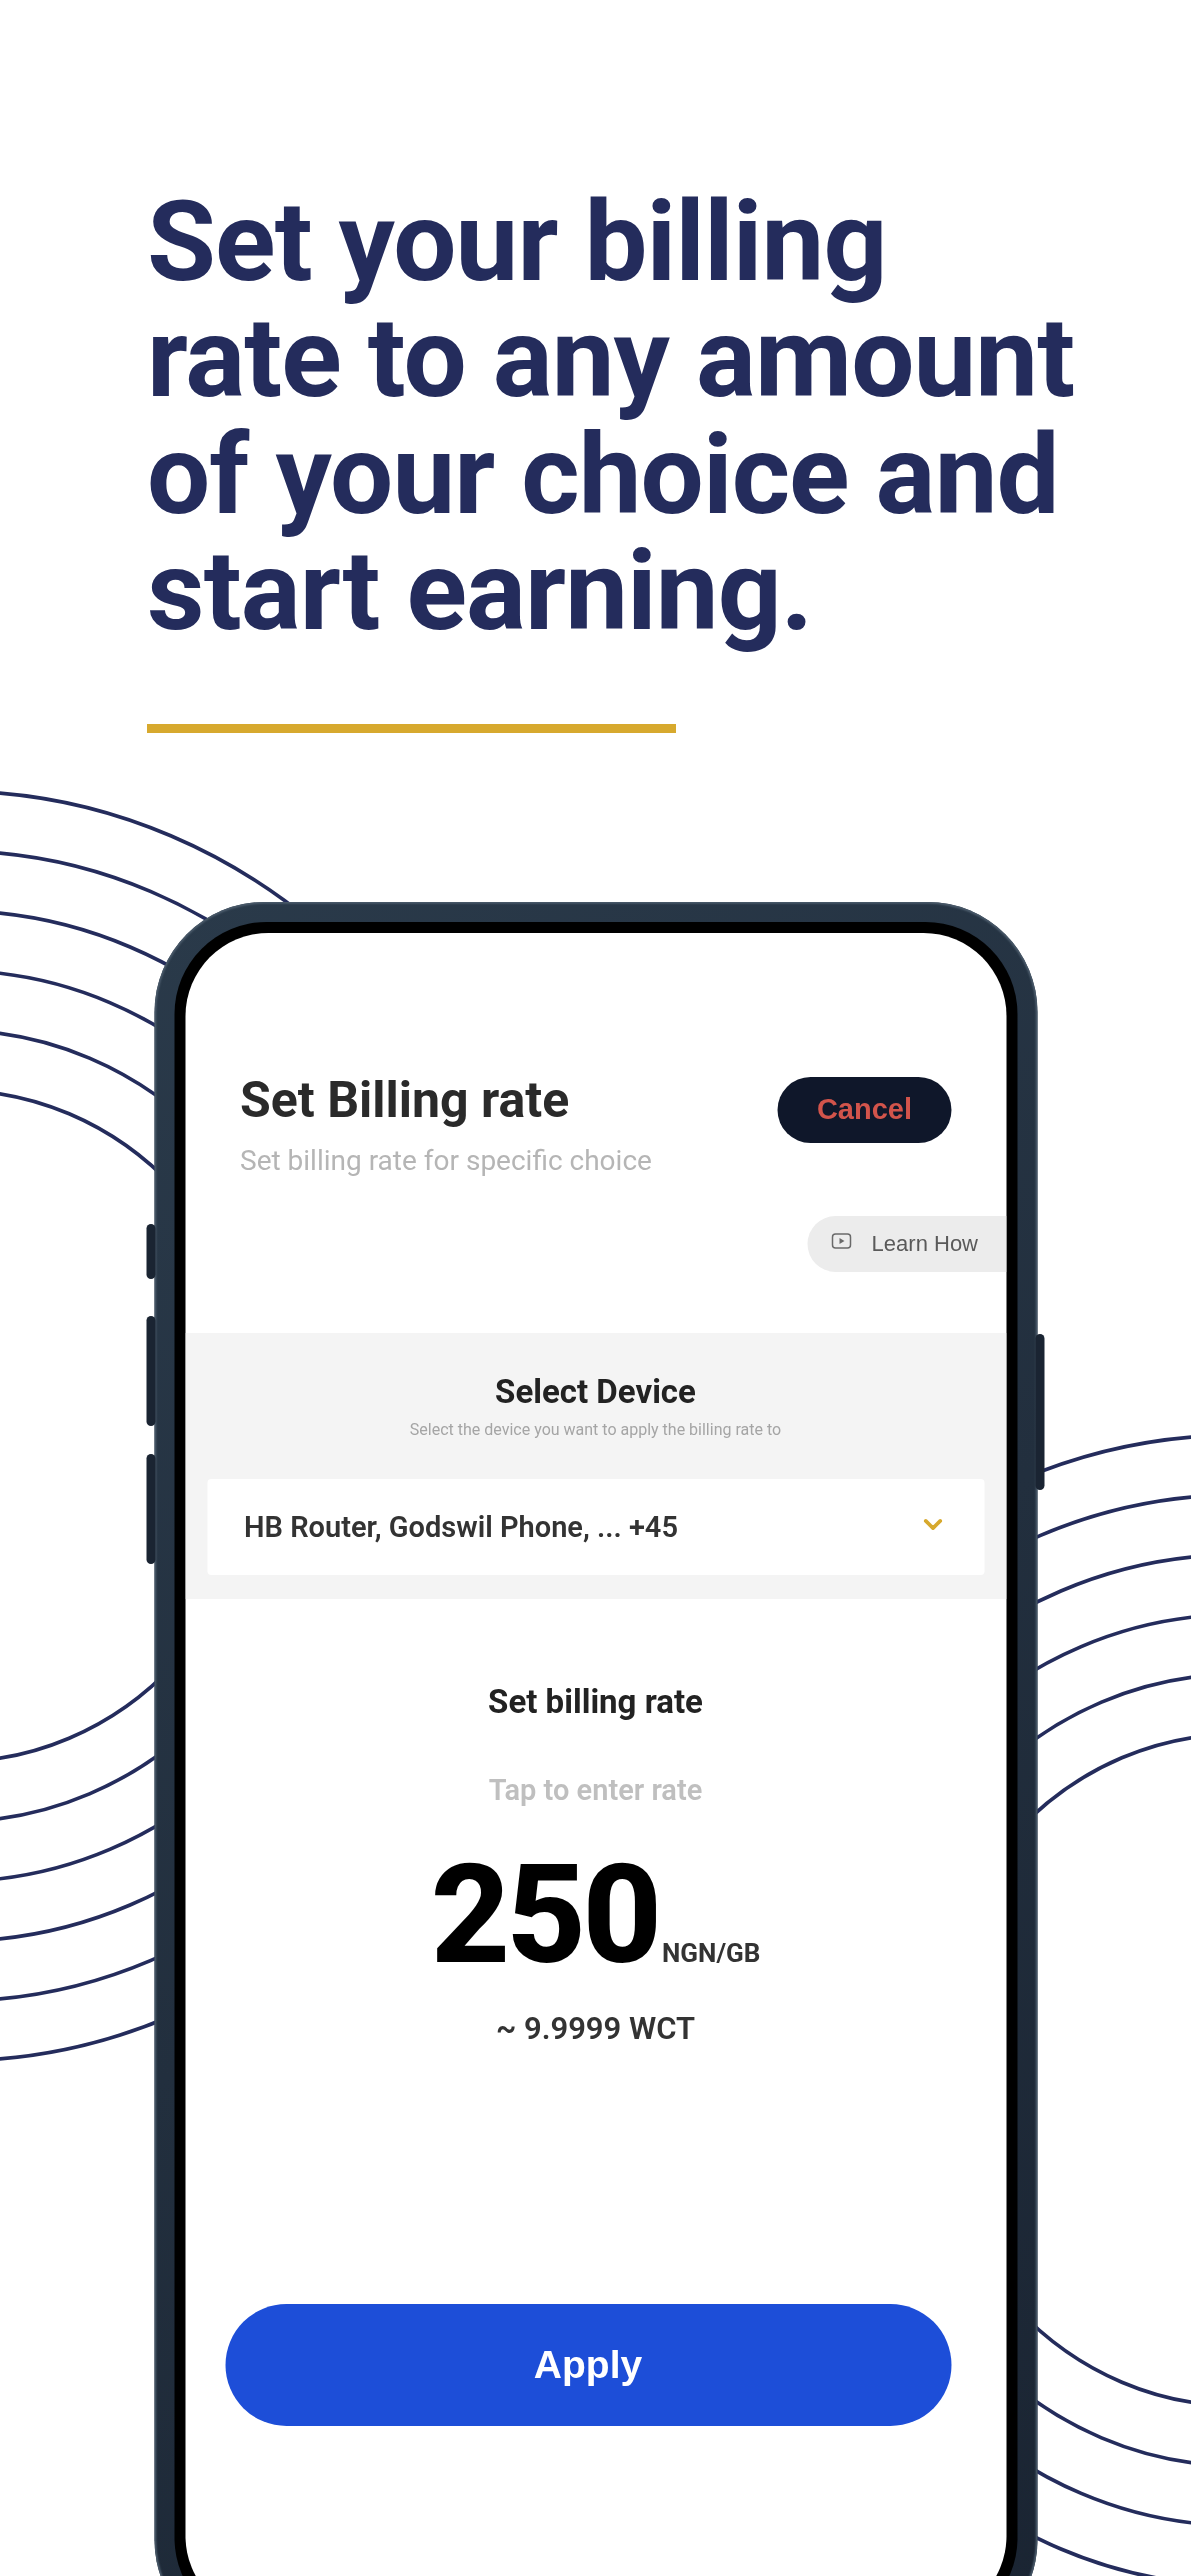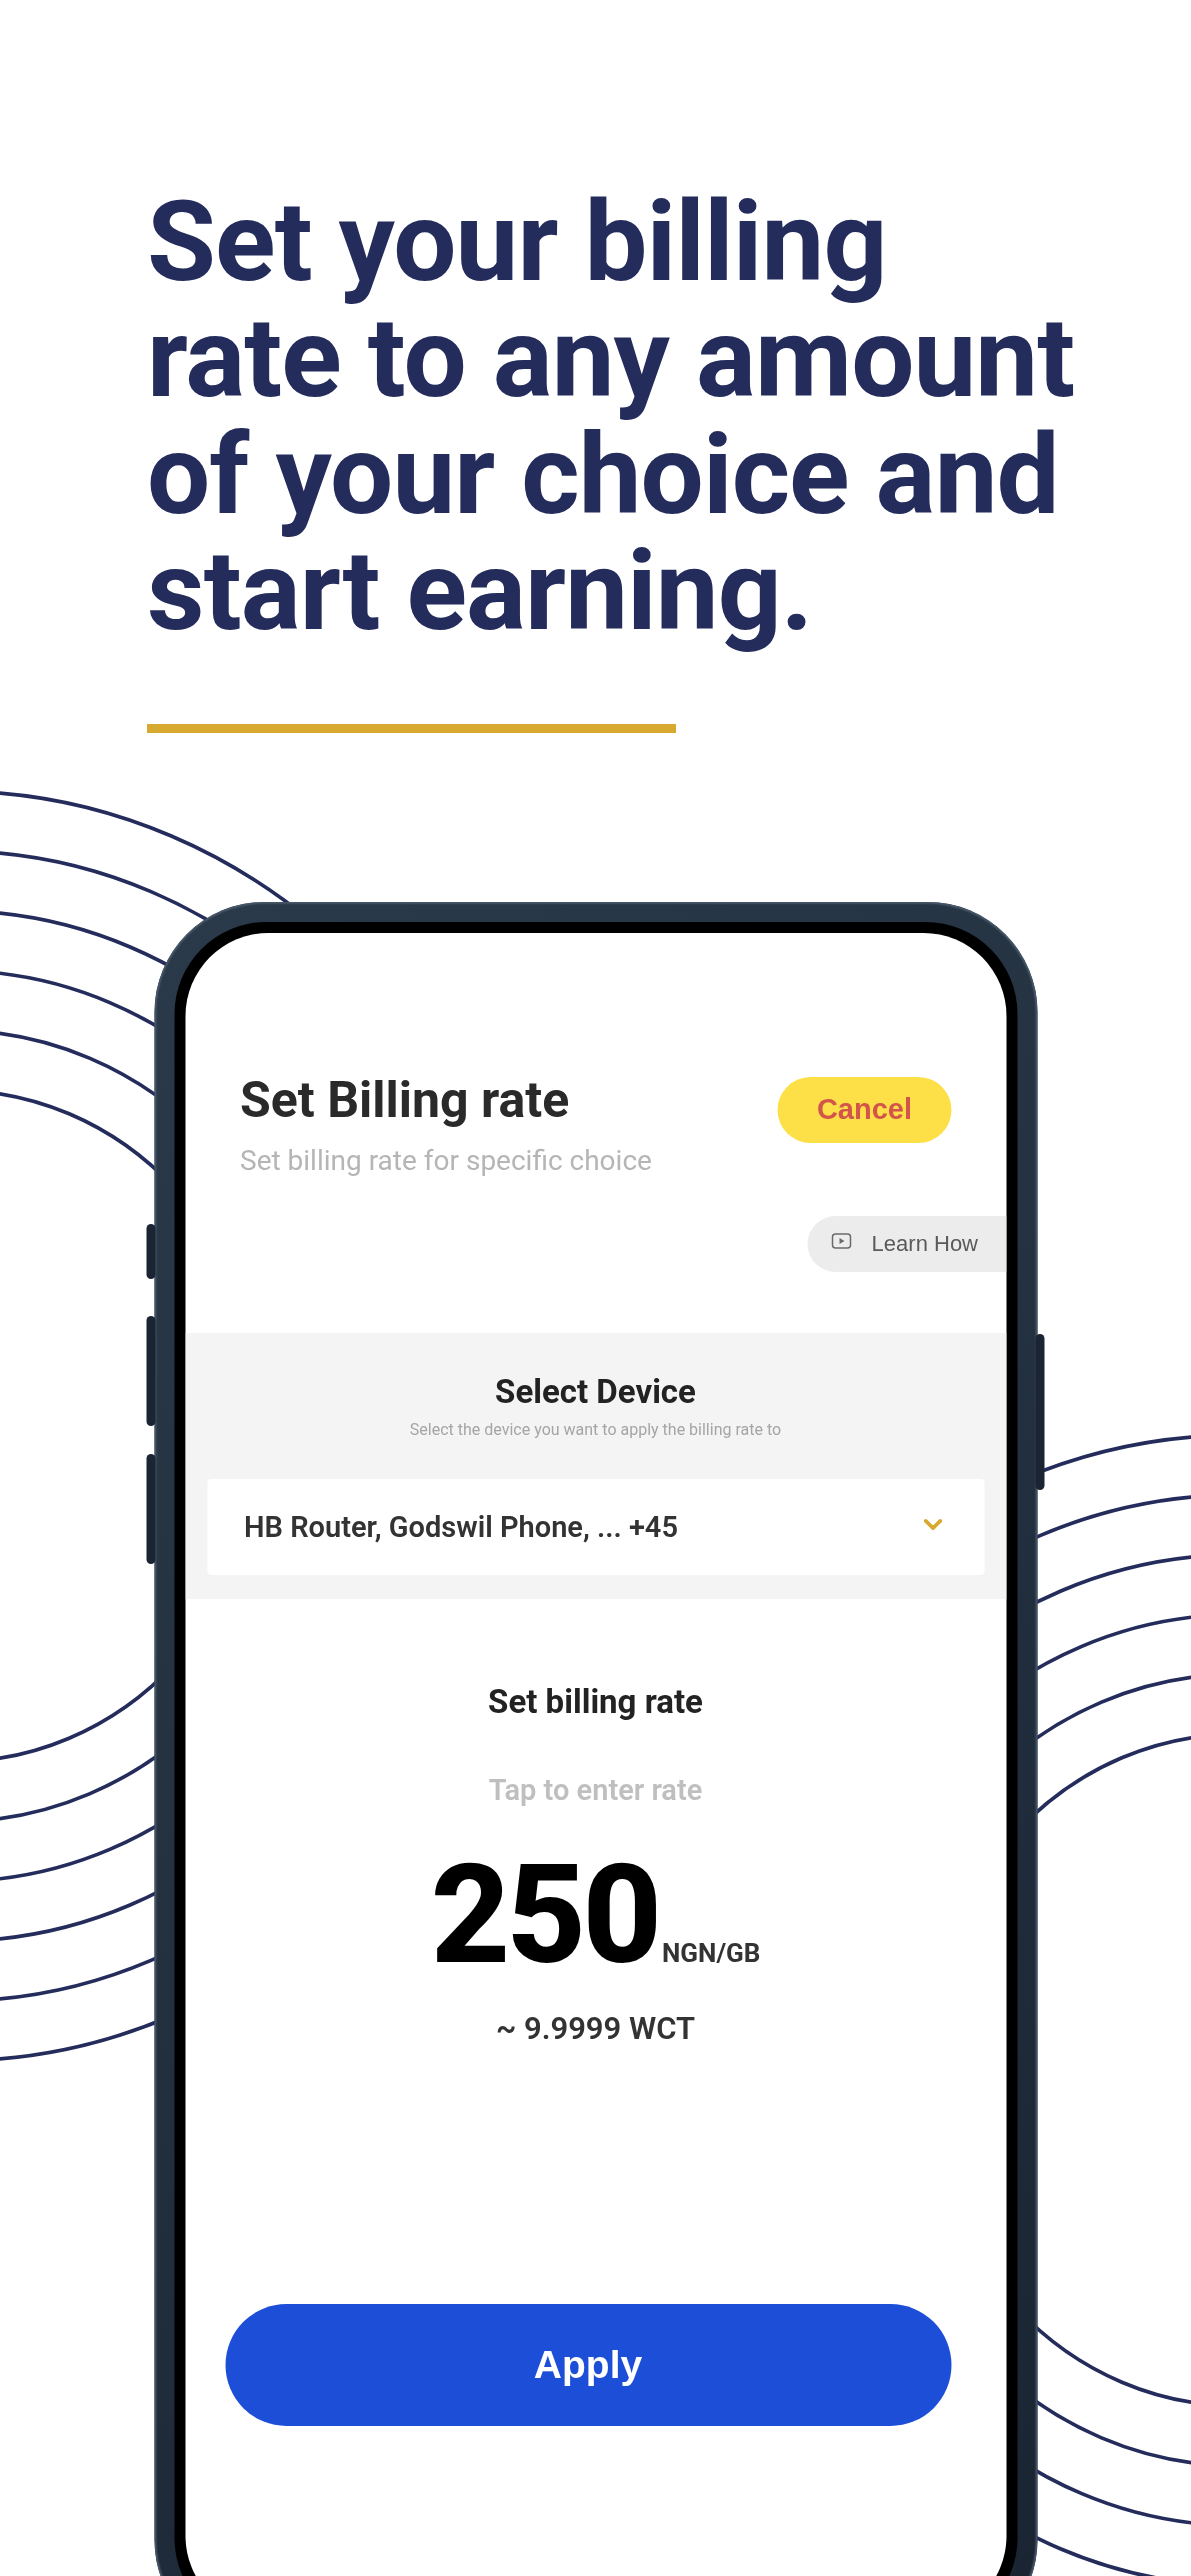--- a/index.html
+++ b/index.html
@@ -95,21 +95,21 @@
     font-size: 50px;
     font-weight: 700;
     color: #2a2a2a;
   }
   .page-sub {
     margin-top: 14.7px;
     font-size: 28px;
     color: #b5b5b5;
   }
   .cancel-btn {
-    background: #fde047;
+    background: #0f172a;
     color: #d2544b;
     font-size: 29px;
     font-weight: 600;
     border: none;
     border-radius: 919px;
     padding: 16.6px 39px;
     cursor: pointer;
     margin-top: 5.5px;
   }
   .learn-how {

